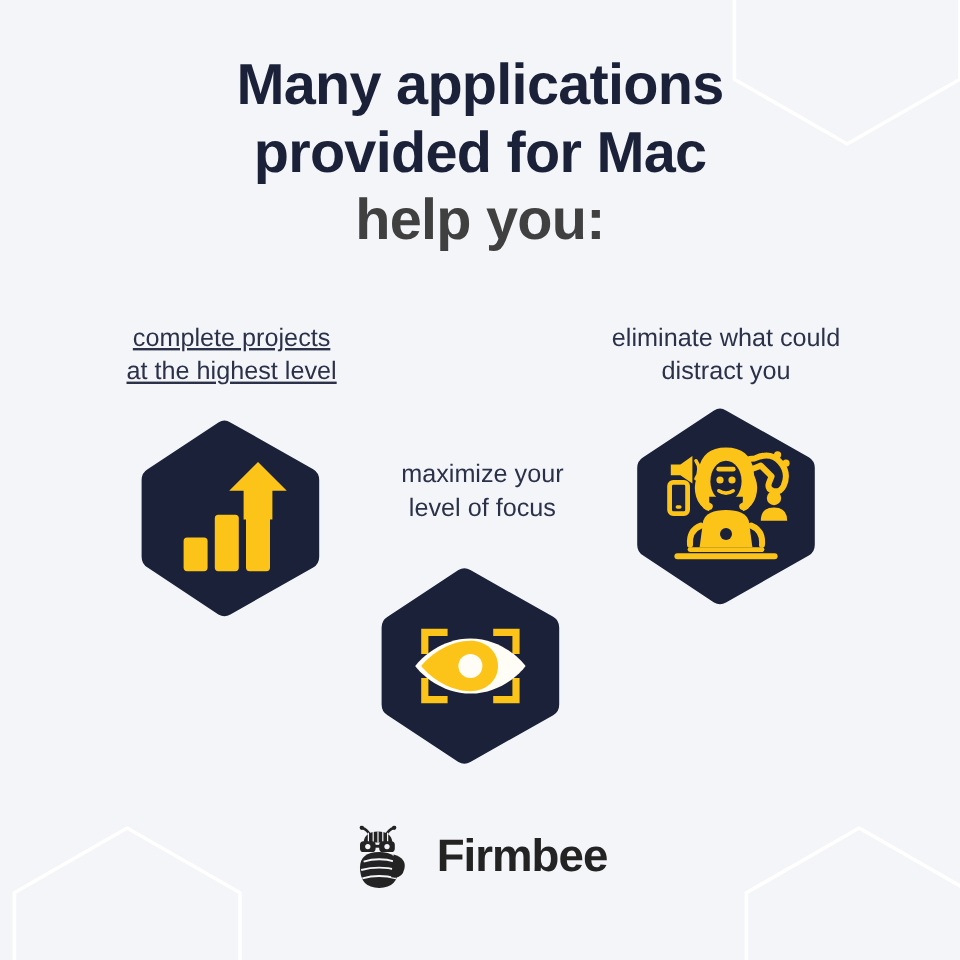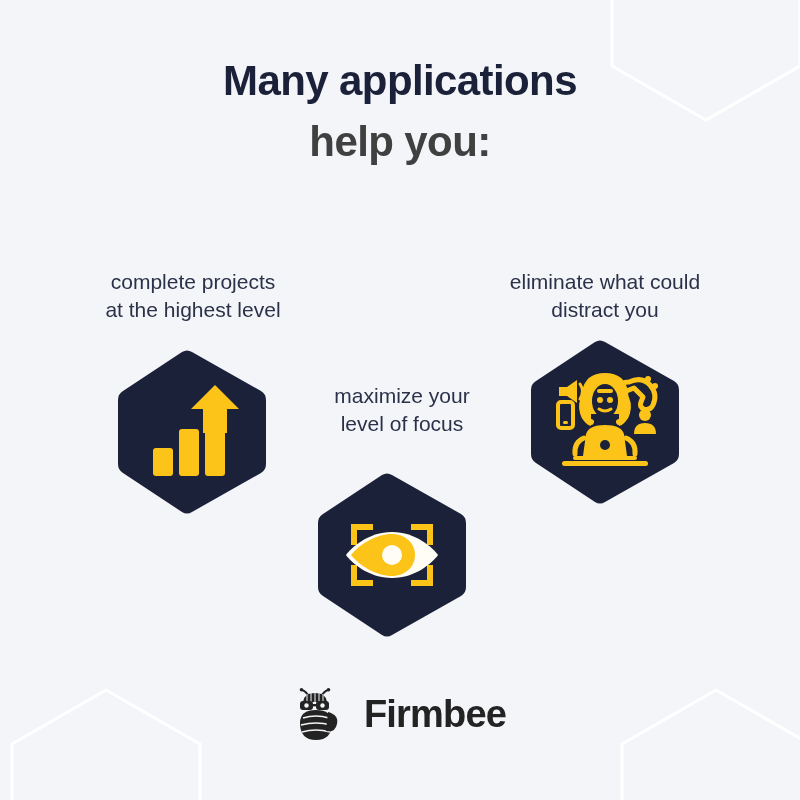--- a/index.html
+++ b/index.html
@@ -24,26 +24,25 @@
   }
 
   
   .title-block {
     position:absolute;
     top:44px; left:0; right:0;
     text-align:center;
   }
   .title-line {
     display:block;
-    font-size:42px;
+    font-size:48px;
     font-weight:bold;
     letter-spacing:-0.6px;
     line-height:1.17;
     color:#1b2138;
-    margin-top:12px;
   }
   .title-line.accent { color:#404040; }
 
   
   .card {
     position:absolute;
   }
   .card-label {
     position:absolute;
     text-align:center;
@@ -52,21 +51,21 @@
     color:#2b3148;
     white-space:pre-line;
   }
   .hex {
     position:absolute;
     width:158px; height:166px;
   }
   .hex svg { display:block; width:100%; height:100%; }
 
   
-  #card-projects .card-label { left:48px; top:0; width:290px; }
+  #card-projects .card-label { left:48px; top:0; width:290px;text-decoration:underline; }
 
   
   #card-focus .card-label { left:302px; top:382px; width:200px; }
 
   
   #card-distraction .card-label { left:460px; top:0; width:290px; }
 
   .labels-row { position:absolute; top:268px; left:0; right:0; height:60px; }
 
   
@@ -93,20 +92,21 @@
 <svg class="bg-decor" viewBox="0 0 800 800" xmlns="http://www.w3.org/2000/svg">
   <g fill="none" stroke="#ffffff" stroke-width="3" stroke-linejoin="round">
     <path d="M 706 -96 L 800 -42 L 800 66 L 706 120 L 612 66 L 612 -42 Z" transform="translate(0,0)"></path>
     <path d="M 106 690 L 200 744 L 200 852 L 106 906 L 12 852 L 12 744 Z"></path>
     <path d="M 716 690 L 810 744 L 810 852 L 716 906 L 622 852 L 622 744 Z"></path>
   </g>
 </svg>
 
 <div class="title-block">
   <span class="title-line">Many applications</span>
+  <span class="title-line">provided for Mac</span>
   <span class="title-line accent">help you:</span>
 </div>
 
 <div class="labels-row">
   <div class="card" id="card-projects">
     <div class="card-label">complete projects
 at the highest level</div>
   </div>
   <div class="card" id="card-distraction">
     <div class="card-label">eliminate what could

